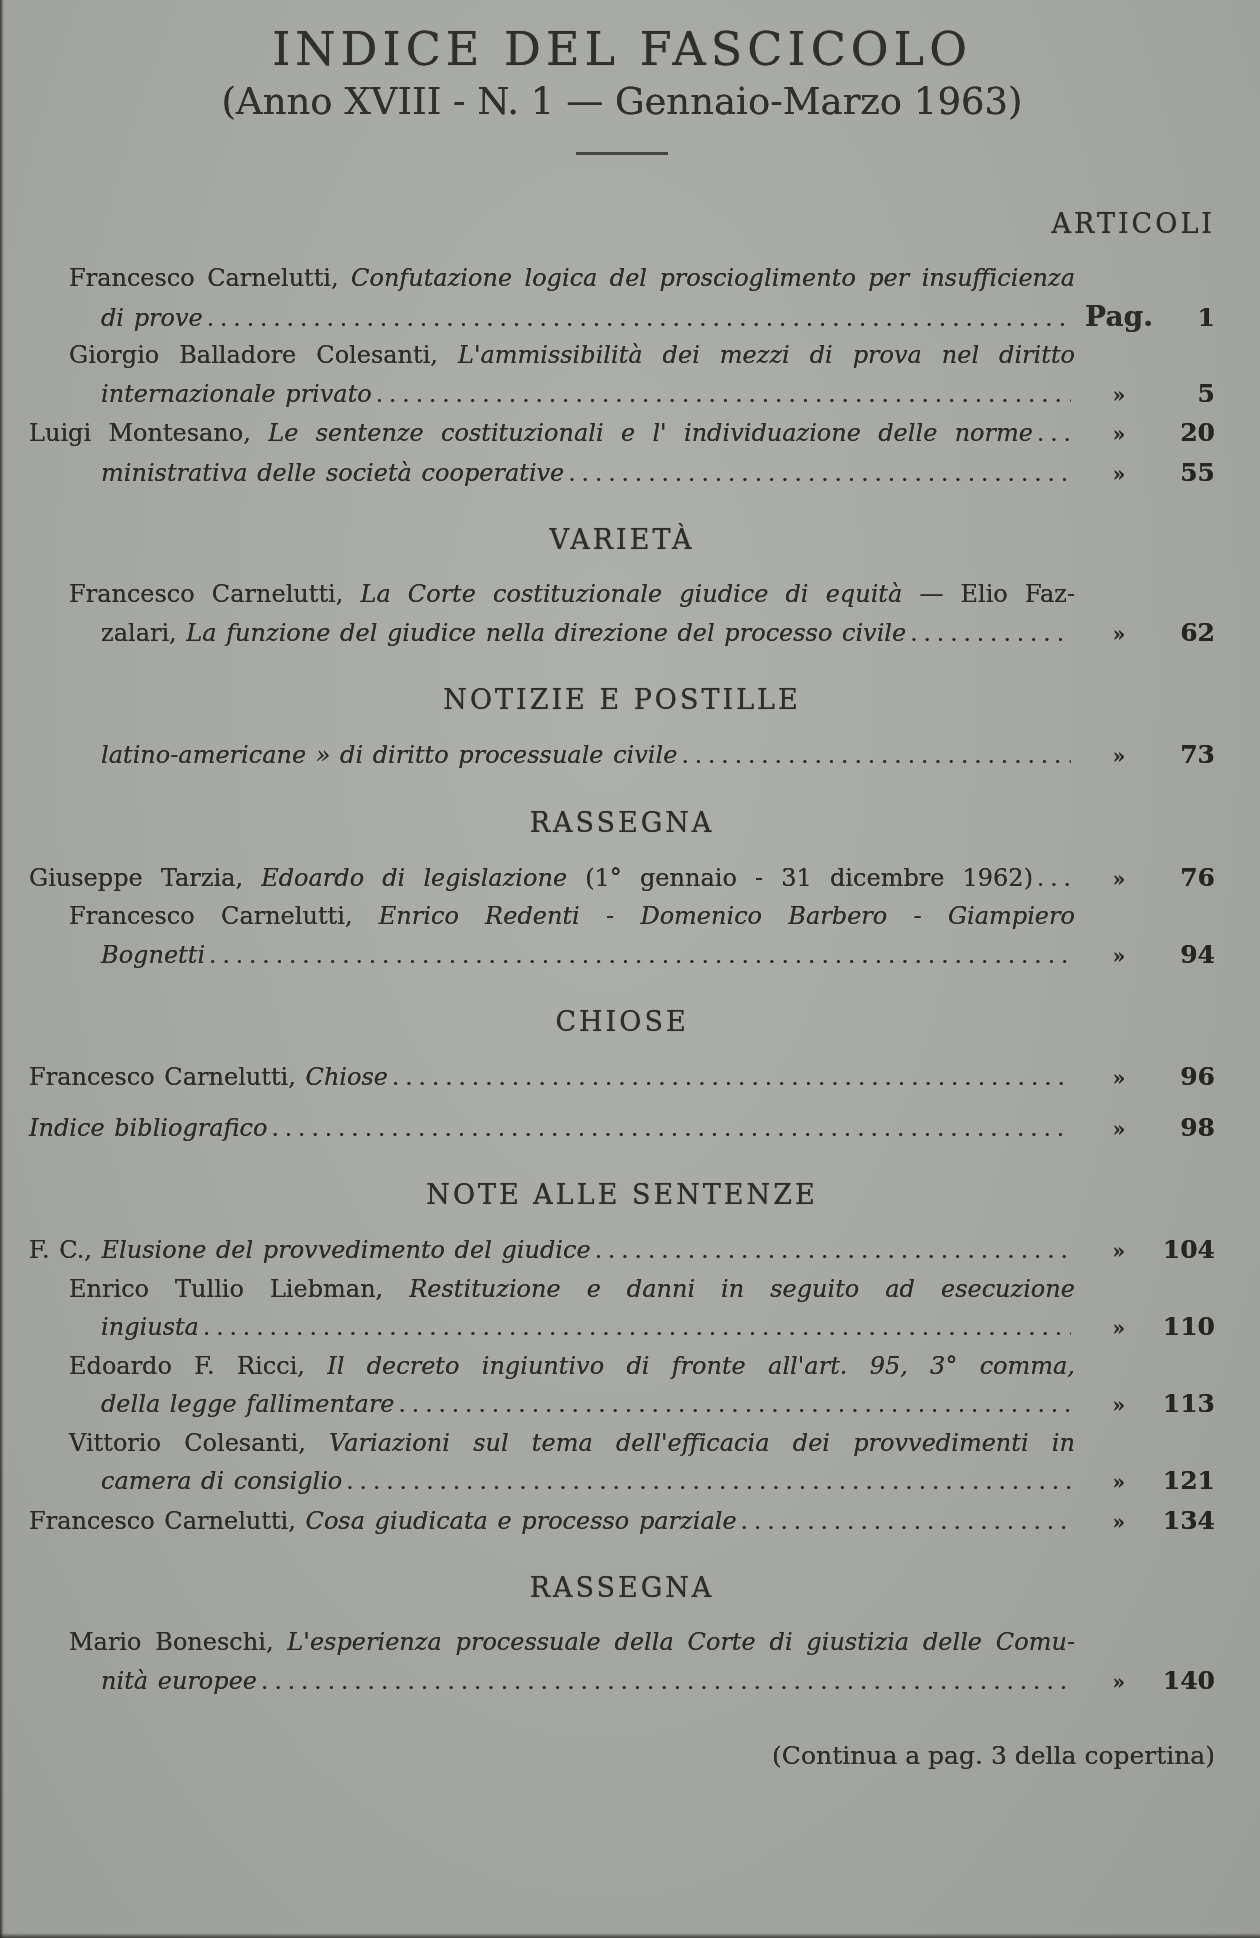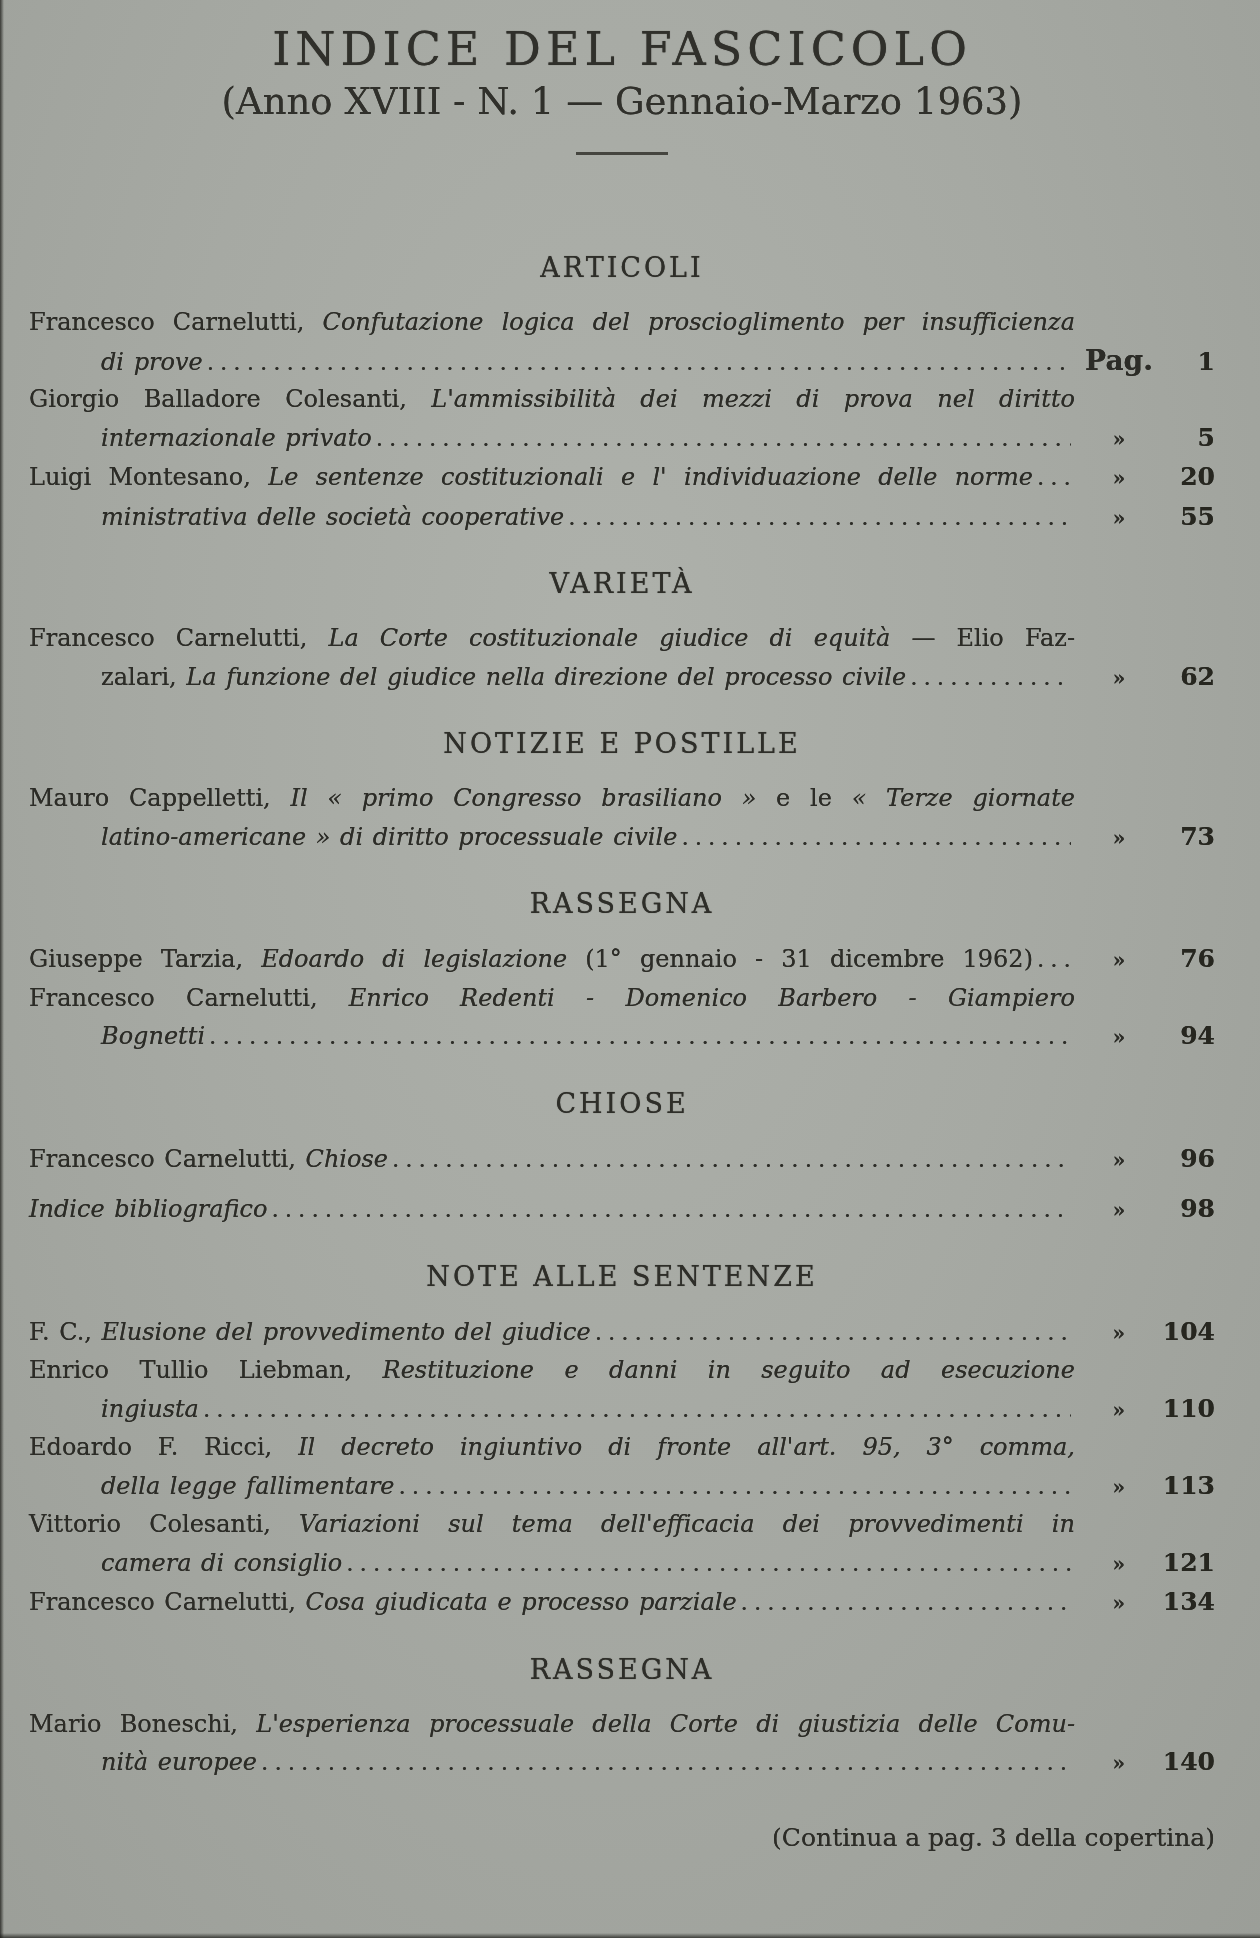--- a/index.html
+++ b/index.html
@@ -36,31 +36,31 @@
     white-space:nowrap;
   }
   .rule{width:92px;height:3px;background:#45453f;margin:26px auto 0;}
   #toc{margin:0;}
   .section-heading{
     font-size:27px;line-height:34px;font-weight:normal;
     letter-spacing:3px;text-align:center;
     margin:30px 0 19px;color:#2e2e29;
     text-shadow:0 0 .7px rgba(40,40,34,.9);
   }
-  #toc section:first-of-type .section-heading{margin-top:96px;}
+  #toc section:first-of-type .section-heading{margin-top:52px;text-align:right;}
   
   #toc section:nth-of-type(6) .entry + .entry{margin-top:11px;}
   .entry{margin:0;}
   .line{
     display:flex;align-items:baseline;
     font-size:24px;line-height:37.5px;
     text-shadow:0 0 .6px rgba(40,40,34,.85);
   }
   .line .content{word-spacing:2px;}
-  .line.fill{padding-right:140px;}
+  .line.fill{padding-right:140px;margin-left:40px;}
   .line.fill .content{display:block;width:100%;text-align:justify;text-align-last:justify;}
   .line.indent .content{margin-left:72px;}
   .line.leader .content{white-space:nowrap;}
   .line.stretch .content{flex:1 1 auto;text-align:justify;text-align-last:justify;}
   .it{font-style:italic;}
   .rm{font-style:normal;}
   .dots{
     flex:1 1 auto;overflow:hidden;white-space:nowrap;
     margin:0 4px;font-size:23px;letter-spacing:6px;color:#2c2c27;
   }
@@ -142,23 +142,20 @@
             <span class="content"><span class="rm">zalari, </span><span class="it">La funzione del giudice nella direzione del processo civile</span></span>
             <span class="dots"></span>
             <span class="ref ditto">»</span>
             <span class="num">62</span>
           </div>
         </div>
       </section>
       <section>
         <h2 class="section-heading">NOTIZIE E POSTILLE</h2>
         <div class="entry">
-          <div class="line fill">
-            <span class="content"><span class="rm">Mauro Cappelletti, </span><span class="it">Il « primo Congresso brasiliano »</span><span class="rm"> e le </span><span class="it">« Terze giornate</span></span>
-          </div>
           <div class="line indent leader">
             <span class="content"><span class="it">latino-americane » di diritto processuale civile</span></span>
             <span class="dots"></span>
             <span class="ref ditto">»</span>
             <span class="num">73</span>
           </div>
         </div>
       </section>
       <section>
         <h2 class="section-heading">RASSEGNA</h2>

